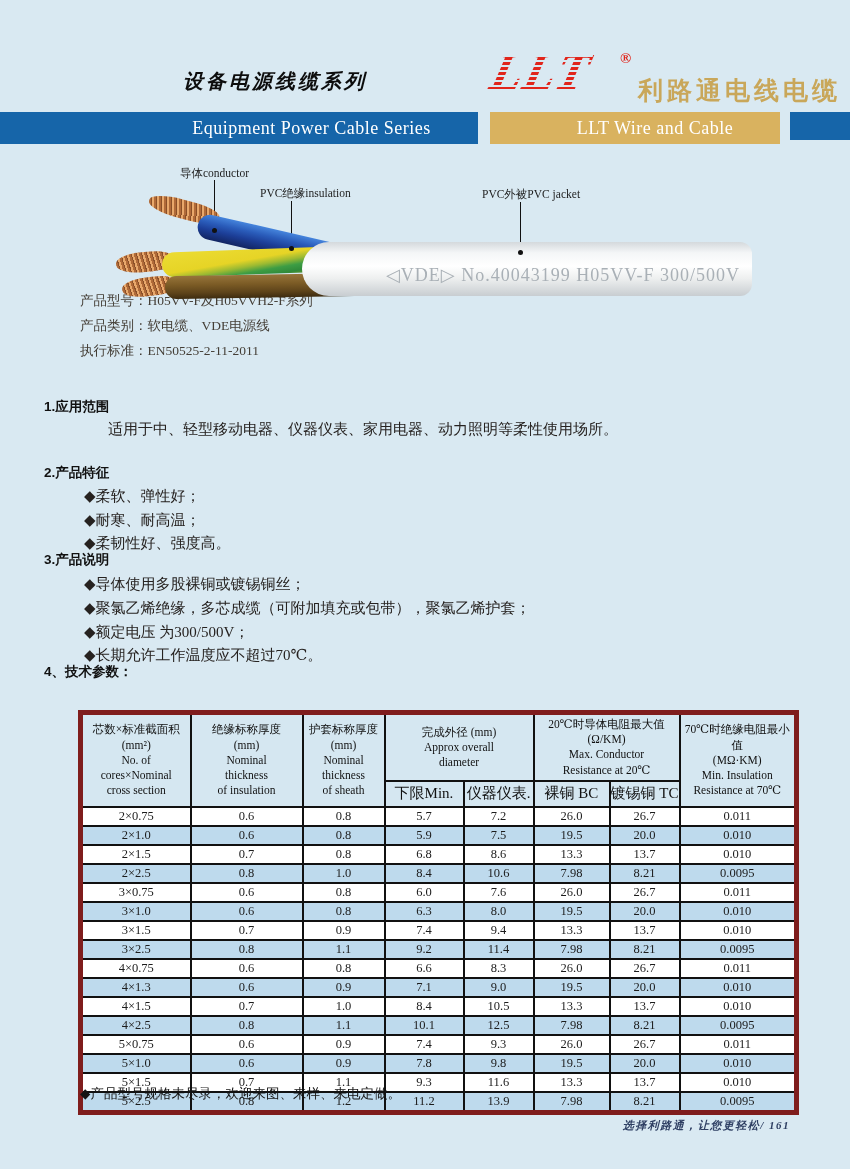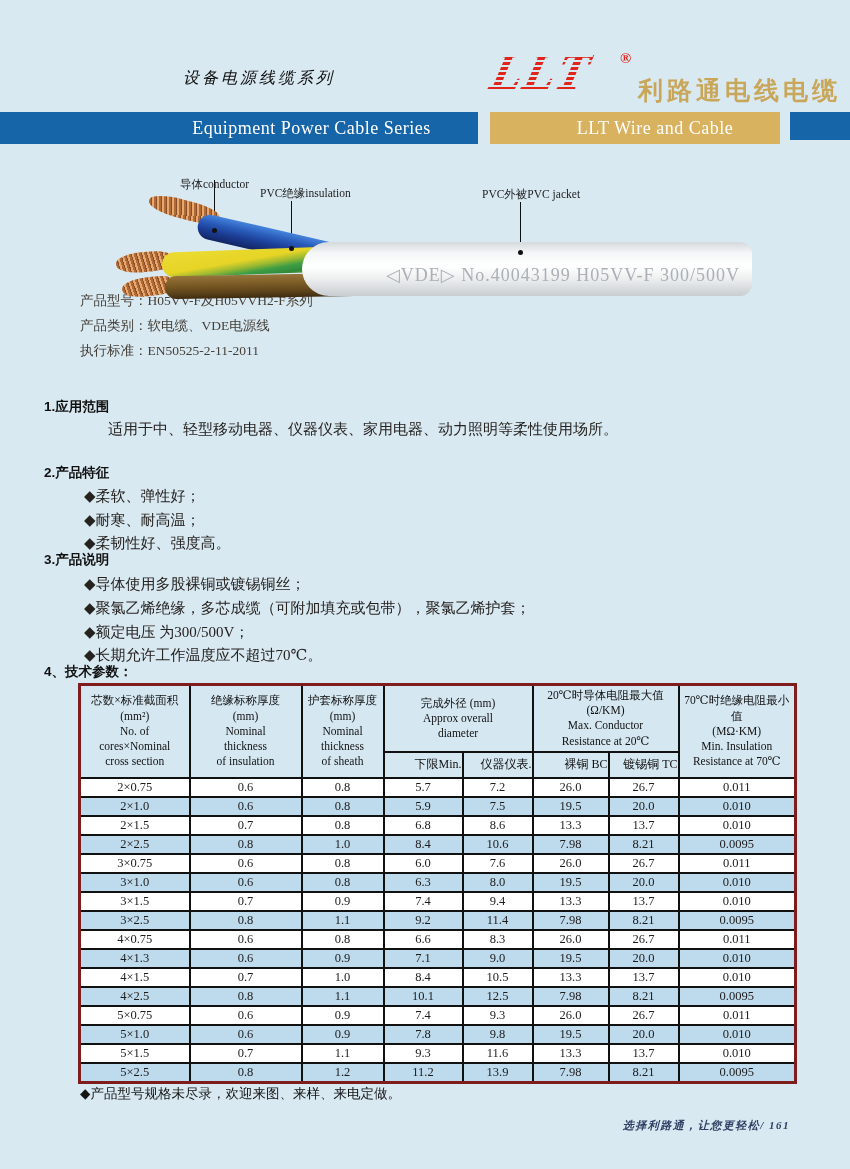--- a/index.html
+++ b/index.html
@@ -6,21 +6,21 @@
   body{
     width:850px;height:1169px;position:relative;overflow:hidden;
     background:#d9e9f2;
     font-family:"Liberation Serif","DejaVu Serif",serif;
     color:#262220;
   }
   .abs{position:absolute;}
 
   
   .page-title{
-    left:183px;top:68px;font-size:16px;font-weight:normal;font-style:italic;
+    left:183px;top:68px;font-size:20px;font-weight:bold;font-style:italic;
     color:#0d0d0d;letter-spacing:3px;white-space:nowrap;
   }
   .logo{left:492px;top:48px;width:320px;height:64px;}
   .logo-llt{
     position:absolute;left:0;top:-6px;
     font-family:"Liberation Serif",serif;
     font-size:52px;font-weight:900;font-style:italic;
     color:#e1251b;letter-spacing:1px;transform:skewX(-14deg);
   }
   .logo-llt::after{
@@ -81,34 +81,34 @@
 
   
   .sec-title{
     font-family:"Liberation Sans","DejaVu Sans",sans-serif;
     font-size:13.5px;font-weight:bold;color:#111;left:44px;white-space:nowrap;
   }
   .sec-body{font-size:15px;color:#262220;white-space:nowrap;}
 
   
   table.spec{
-    position:absolute;left:78px;top:683px;width:716px;
+    position:absolute;left:78px;top:710px;width:716px;
     border-collapse:collapse;table-layout:fixed;
-    border:3px solid #7f1d1d;
+    border:5px solid #7f1d1d;
   }
   table.spec th,table.spec td{
     border:2px solid #111;text-align:center;vertical-align:middle;
     font-family:"Liberation Serif","DejaVu Serif",serif;
   }
   table.spec th{
     background:#d5e7f1;font-weight:normal;font-size:11.5px;line-height:1.32;
     white-space:pre-line;padding:2px 0;color:#111;
   }
   table.spec thead tr.group th{height:60px;}
-  table.spec thead tr.sub th{height:20px;font-size:12px;text-align:right;}
+  table.spec thead tr.sub th{height:20px;font-size:15px;}
   table.spec td{
     background:#ffffff;font-size:12.5px;line-height:17px;height:17px;
     padding:0;color:#1c1c1c;white-space:nowrap;
   }
   table.spec tr.stripe td{background:#bedaed;}
 
   .note{left:80px;top:1085px;font-size:13.5px;color:#141414;white-space:nowrap;}
   .footer{
     right:60px;top:1118px;font-size:11px;font-weight:bold;font-style:italic;
     color:#2e3f63;letter-spacing:1.5px;white-space:nowrap;text-align:right;
@@ -137,21 +137,21 @@
   <span class="copper copper-blue"></span>
   <span class="copper copper-yg"></span>
   <span class="copper copper-brown"></span>
   <span class="wire wire-blue"></span>
   <span class="wire wire-yg"></span>
   <span class="wire wire-brown"></span>
   <span class="jacket">
     <span class="jacket-print">◁VDE▷  No.40043199 H05VV-F 300/500V</span>
   </span>
 
-  <span class="diag-label" style="left:70px;top:17px;">导体conductor</span>
+  <span class="diag-label" style="left:70px;top:6px;">导体conductor</span>
   <span class="leader" style="left:104px;top:20px;height:50px;"></span>
   <span class="leader-dot" style="left:102px;top:68px;"></span>
 
   <span class="diag-label" style="left:150px;top:26px;">PVC绝缘insulation</span>
   <span class="leader" style="left:181px;top:41px;height:46px;"></span>
   <span class="leader-dot" style="left:179px;top:86px;"></span>
 
   <span class="diag-label" style="left:372px;top:27px;">PVC外被PVC jacket</span>
   <span class="leader" style="left:410px;top:42px;height:49px;"></span>
   <span class="leader-dot" style="left:408px;top:90px;"></span>

